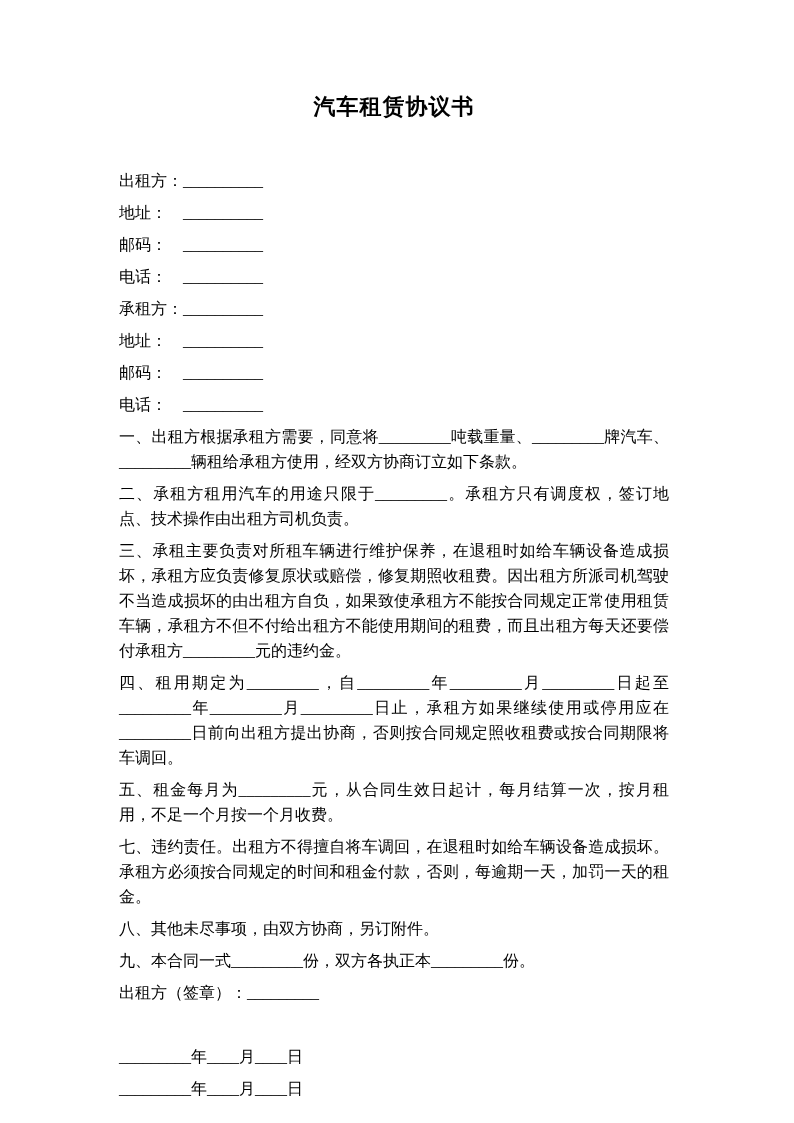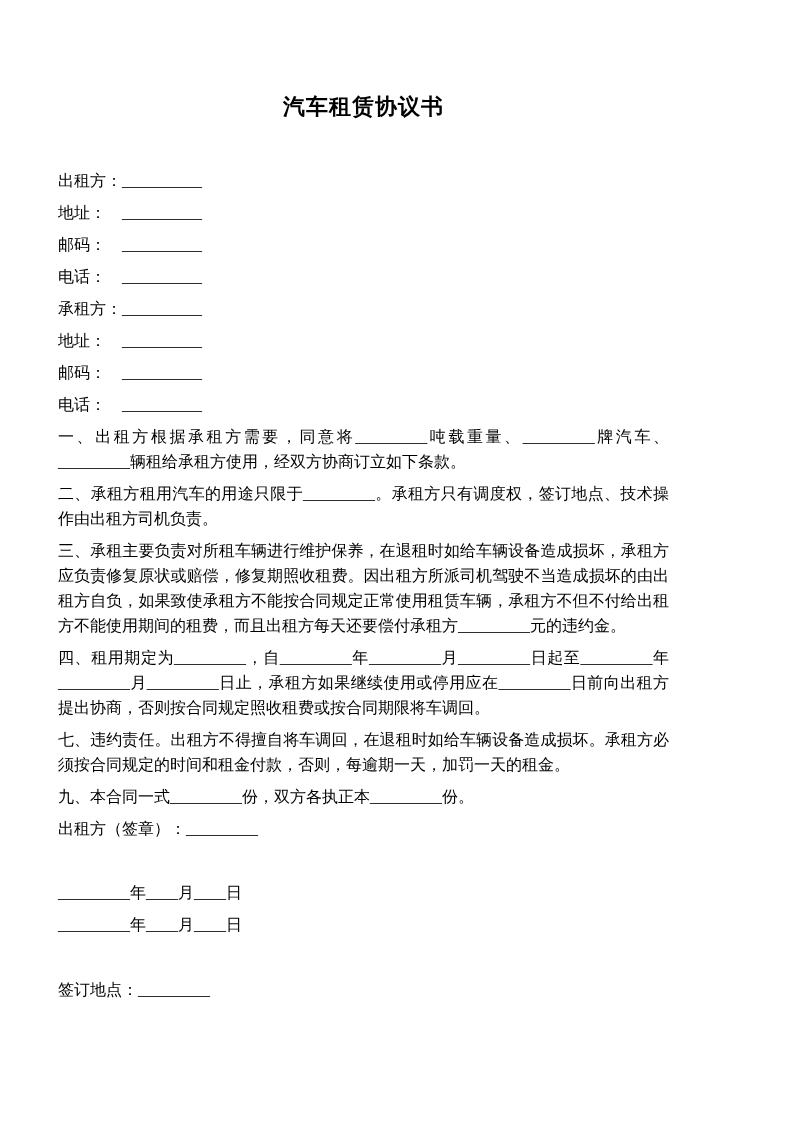--- a/index.html
+++ b/index.html
@@ -7,21 +7,21 @@
     padding: 0;
     background: #ffffff;
   }
   .page {
     position: relative;
     width: 794px;
     height: 1123px;
     margin: 0 auto;
     background: #ffffff;
     box-sizing: border-box;
-    padding: 92px 118px 0 51px;
+    padding: 92px 118px 0 112px;
     font-family: "Liberation Serif", "DejaVu Serif", serif;
     font-size: 16px;
     line-height: 25px;
     color: #000000;
     overflow: hidden;
   }
   .title {
     margin: 0 0 46px 0;
     text-align: center;
     font-size: 22px;
@@ -57,21 +57,23 @@
   <p class="field-line">电话：　__________</p>
   <p class="field-line">承租方：__________</p>
   <p class="field-line">地址：　__________</p>
   <p class="field-line">邮码：　__________</p>
   <p class="field-line">电话：　__________</p>
 
   <p>一、出租方根据承租方需要，同意将_________吨载重量、_________牌汽车、_________辆租给承租方使用，经双方协商订立如下条款。</p>
   <p>二、承租方租用汽车的用途只限于_________。承租方只有调度权，签订地点、技术操作由出租方司机负责。</p>
   <p>三、承租主要负责对所租车辆进行维护保养，在退租时如给车辆设备造成损坏，承租方应负责修复原状或赔偿，修复期照收租费。因出租方所派司机驾驶不当造成损坏的由出租方自负，如果致使承租方不能按合同规定正常使用租赁车辆，承租方不但不付给出租方不能使用期间的租费，而且出租方每天还要偿付承租方_________元的违约金。</p>
   <p>四、租用期定为_________，自_________年_________月_________日起至_________年_________月_________日止，承租方如果继续使用或停用应在_________日前向出租方提出协商，否则按合同规定照收租费或按合同期限将车调回。</p>
+  <p>五、租金每月为_________元，从合同生效日起计，每月结算一次，按月租用，不足一个月按一个月收费。</p>
   <p>七、违约责任。出租方不得擅自将车调回，在退租时如给车辆设备造成损坏。承租方必须按合同规定的时间和租金付款，否则，每逾期一天，加罚一天的租金。</p>
+  <p>八、其他未尽事项，由双方协商，另订附件。</p>
   <p>九、本合同一式_________份，双方各执正本_________份。</p>
 
   <p class="field-line">出租方（签章）：_________</p>
 
   <div class="gap-sm"></div>
 
   <p class="field-line">_________年____月____日</p>
   <p class="field-line">_________年____月____日</p>
 
   <p class="field-line place-line">签订地点：_________</p>

